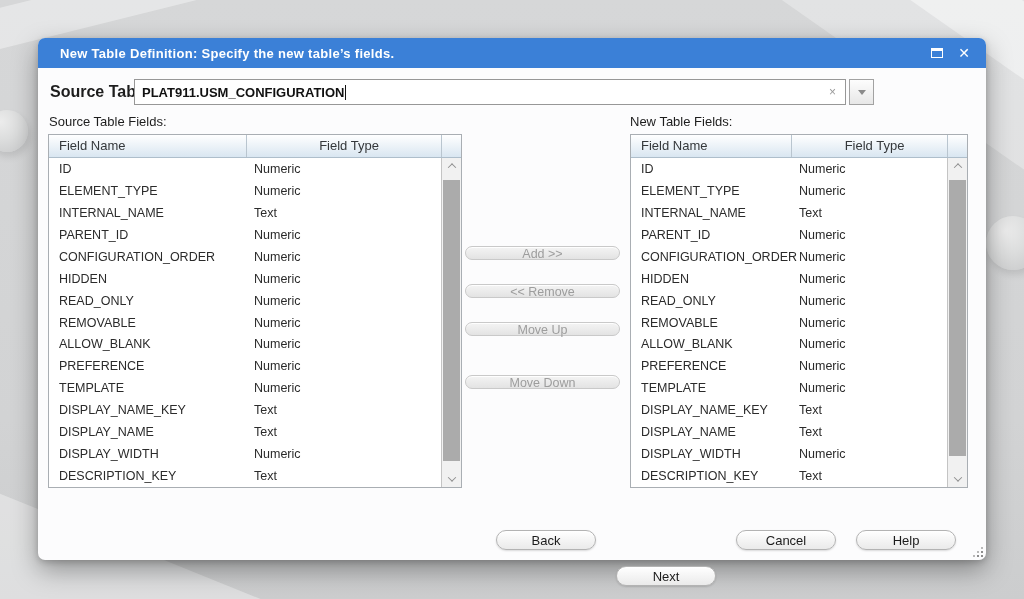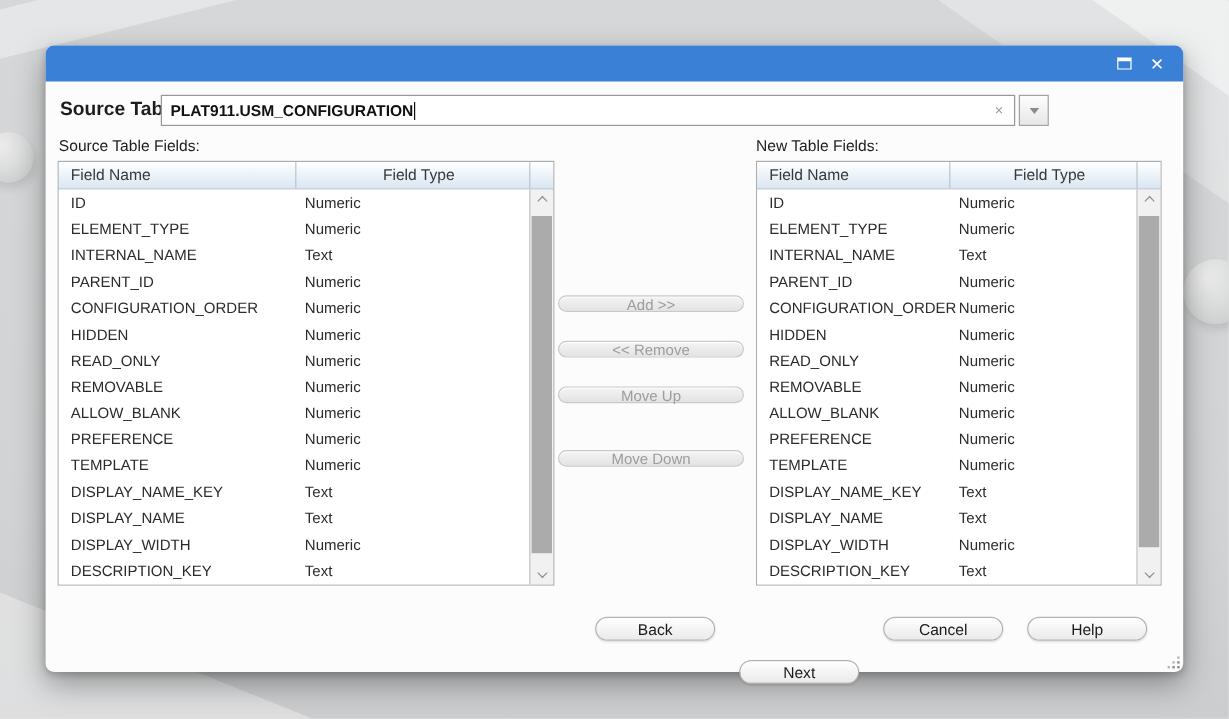--- a/index.html
+++ b/index.html
@@ -77,21 +77,21 @@
   .ftable.rgt .sthumb { top:22px; height:276px; }
 
   
   .xferbtn { position:absolute; left:427px; width:155px; height:14px; border-radius:13px;
     background:linear-gradient(#f4f4f4,#e3e3e3); border:1px solid #c9c9c9;
     font-family:inherit; font-size:12.5px; color:var(--disabledtext); text-align:center;
     box-shadow:inset 0 1px 0 rgba(255,255,255,.85); }
   .xferbtn.b0 { top:208px; } .xferbtn.b1 { top:246px; } .xferbtn.b2 { top:284px; } .xferbtn.b3 { top:337px; }
 
   
-  .fbtn { position:absolute; top:476px; width:100px; height:20px; border-radius:13px;
+  .fbtn { position:absolute; top:492px; width:100px; height:20px; border-radius:13px;
     background:linear-gradient(#ffffff,#eaeaea); border:1px solid #b3b3b3;
     font-family:inherit; font-size:13px; color:#1b1b1b; text-align:center;
     box-shadow:0 1px 2px rgba(0,0,0,0.14), inset 0 1px 0 #fff; cursor:default; }
   .fbtn.f0 { left:458px; } .fbtn.f1 { left:578px;margin-top:36px; } .fbtn.f2 { left:698px; } .fbtn.f3 { left:818px; }
 
   
   .grip { position:absolute; right:3px; bottom:3px; width:11px; height:11px; }
   .grip::before { content:""; position:absolute; right:0; bottom:0; width:2px; height:2px; background:#8d8d8d;
     box-shadow:-4px 0 0 #8d8d8d, -8px 0 0 #b9b9b9, 0 -4px 0 #8d8d8d, -4px -4px 0 #b9b9b9, 0 -8px 0 #b9b9b9; }
 </style>
@@ -101,20 +101,21 @@
 <div class="stripe s1"></div>
 <div class="stripe s2"></div>
 <div class="stripe s3"></div>
 <div class="stripe s4"></div>
 <div class="sphere left"></div>
 <div class="sphere right"></div>
 
 <div class="dialog">
 
   <div class="titlebar">
+    <span class="title">New Table Definition: Specify the new table’s fields.</span>
     <span class="wincontrols">
       <span class="maxicon"></span>
       <span class="closeicon">✕</span>
     </span>
   </div>
 
   <span class="srclabel">Source Table:</span>
   <div class="srcinput">
     <span class="srcvalue">PLAT911.USM_CONFIGURATION</span>
     <span class="caret"></span>

